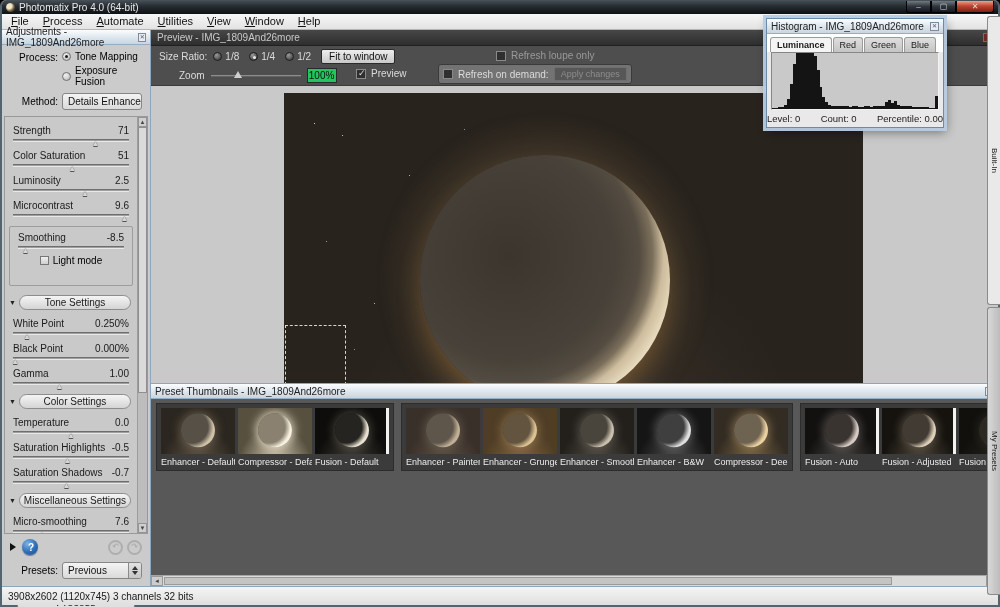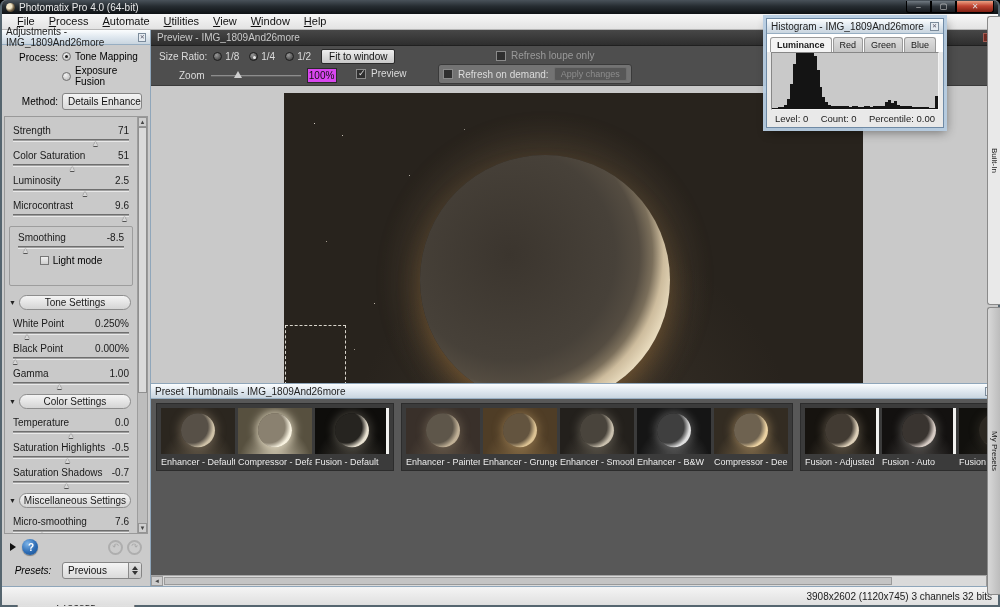--- a/index.html
+++ b/index.html
@@ -7,21 +7,21 @@
   *{box-sizing:border-box;}
   .window{width:1000px;height:607px;display:flex;flex-direction:column;border-left:2px solid #55656f;border-right:2px solid #55656f;border-bottom:2px solid #55656f;background:#cbcbcb;border-radius:6px 6px 0 0;}
   
   .titlebar{height:14px;flex:none;display:flex;align-items:center;padding-left:4px;color:#e9e9e9;font-size:10px;background:linear-gradient(180deg,#49525a 0%,#262c31 45%,#0e1114 100%);border-radius:5px 5px 0 0;}
   .app-icon{width:9px;height:9px;border-radius:50%;margin-right:4px;background:radial-gradient(circle at 35% 35%,#f3e7c9 0 30%,#6b5a3e 60%,#201a12 100%);}
   .wc{margin-left:auto;display:flex;margin-right:4px;}
   .wcb{width:25px;height:12px;display:flex;align-items:center;justify-content:center;font-size:8px;line-height:1;color:#ddd;border:1px solid #000;border-top:none;background:linear-gradient(#717a82,#2e343a 50%,#171b1f);}
   .wcb.first{border-radius:0 0 0 3px;}
   .wcb.close{width:38px;background:linear-gradient(#eda284,#c14432 45%,#7e1f12);border-radius:0 0 3px 0;}
   
-  .menubar{height:16px;flex:none;display:flex;align-items:center;background:linear-gradient(#f7f7f7,#e3e3e3);border-bottom:1px solid #b5b5b5;font-size:11px;color:#111;padding-left:8px;}
+  .menubar{height:16px;flex:none;display:flex;align-items:center;background:linear-gradient(#f7f7f7,#e3e3e3);border-bottom:1px solid #b5b5b5;font-size:11px;color:#111;padding-left:2px;}
   .menu-item{padding:0 7px;line-height:15px;cursor:default;}
   
   .main{flex:1;display:flex;min-height:0;}
   .pane-header{height:15px;flex:none;display:flex;align-items:center;padding:0 4px;font-size:10px;color:#222;background:linear-gradient(#fbfdfe,#dde6ee 55%,#c9d5df);border-bottom:1px solid #97aec2;}
   .close-box{margin-left:auto;width:9px;height:9px;border:1px solid #7b8b9b;background:#e6ecf2;color:#556;font-size:6px;line-height:7px;text-align:center;}
   
   .adjust-pane{width:149px;flex:none;display:flex;flex-direction:column;background:#cbcbcb;border-right:1px solid #8fa6ba;}
   .process-row{display:flex;margin:6px 0 0 6px;font-size:10px;}
   .process-row .plbl{width:50px;text-align:right;margin-right:4px;padding-top:1px;}
   .radio-row{display:flex;align-items:center;margin-bottom:3px;}
@@ -49,38 +49,38 @@
   .cbox{width:9px;height:9px;border:1px solid #777;background:linear-gradient(#f0f0f0,#cfcfcf);margin-right:4px;flex:none;}
   .sec-head{display:flex;align-items:center;margin:9px 6px 0 4px;gap:3px;}
   .sec-tri{font-size:7px;color:#222;flex:none;}
   .sec-btn{flex:1;height:15px;font-size:10px;font-family:inherit;color:#1a1a1a;border:1px solid #8d8d8d;border-radius:8px;background:linear-gradient(#f5f5f5,#d4d4d4);padding:0;}
   .help-row{display:flex;align-items:center;margin:5px 8px 0 8px;}
   .blk-tri{width:0;height:0;border-top:4px solid transparent;border-bottom:4px solid transparent;border-left:6px solid #111;margin-right:6px;}
   .help-btn{width:16px;height:16px;border-radius:50%;border:none;color:#fff;font-size:10px;font-weight:bold;background:radial-gradient(circle at 35% 30%,#7db4e8,#2d6cb4 55%,#174e8c);box-shadow:0 1px 1px rgba(0,0,0,.4);}
   .undo-btns{margin-left:auto;display:flex;gap:4px;}
   .ur-btn{width:15px;height:15px;border-radius:50%;border:2px solid #aeaeae;background:transparent;color:#a8a8a8;font-size:8px;line-height:10px;padding:0;}
   .presets-row{display:flex;align-items:center;margin:7px 8px 0 6px;font-size:10px;}
-  .presets-row .plbl{width:50px;text-align:center;margin-right:4px;font-style:italic;}
+  .presets-row .plbl{width:50px;text-align:right;margin-right:4px;}
   .adivider{height:1px;background:#a5a5a5;margin:8px 4px 0 4px;box-shadow:0 1px 0 #e2e2e2;}
   .process-btn{display:block;margin:7px auto 0 auto;width:118px;height:21px;font-size:11px;font-family:inherit;color:#111;border:1px solid #838383;border-radius:3px;background:linear-gradient(#fafafa,#d8d8d8);box-shadow:0 1px 1px rgba(0,0,0,.25);}
   
   .right-col{flex:1;display:flex;flex-direction:column;min-width:0;}
   .preview-pane{height:353px;flex:none;display:flex;flex-direction:column;background:#c9c9c9;}
   .preview-header{height:16px;flex:none;display:flex;align-items:center;padding:0 4px 0 6px;font-size:10px;color:#c9c9c9;background:linear-gradient(#474747,#2e2e2e);border-bottom:1px solid #202020;}
   .red-close{margin-left:auto;width:11px;height:9px;border:1px solid #a05a52;background:#6e2a22;color:#e8a49a;font-size:6px;line-height:7px;text-align:center;}
   .preview-toolbar{height:40px;flex:none;background:#4e4e4e;color:#dcdcdc;font-size:10px;position:relative;border-bottom:1px solid #3a3a3a;}
   .tb-row1{position:absolute;left:8px;top:3px;display:flex;align-items:center;gap:6px;}
   .tb-row2{position:absolute;left:28px;top:22px;display:flex;align-items:center;gap:6px;}
   .dradio{width:9px;height:9px;border-radius:50%;background:radial-gradient(circle at 35% 30%,#9a9a9a,#2e2e2e);border:1px solid #1e1e1e;position:relative;flex:none;}
   .dradio.sel::after{content:'';position:absolute;left:2.5px;top:2.5px;width:3px;height:3px;border-radius:50%;background:#e8e8e8;}
   .ratio-opt{display:flex;align-items:center;gap:3px;}
   .fit-btn{height:15px;font-size:10px;font-family:inherit;color:#111;border:1px solid #2a2a2a;border-radius:2px;background:linear-gradient(#ededed,#c9c9c9);padding:0 7px;margin-left:4px;}
   .ztrack{width:90px;height:2px;background:#8d8d8d;border-bottom:1px solid #616161;position:relative;}
   .zthumb{position:absolute;top:-4px;transform:translateX(-50%);width:0;height:0;border-left:4px solid transparent;border-right:4px solid transparent;border-bottom:7px solid #cfcfcf;}
-  .zoom-val{width:30px;height:15px;background:#d946ef;color:#111;border:1px solid #2a2a2a;display:flex;align-items:center;justify-content:center;font-size:10px;}
+  .zoom-val{width:30px;height:15px;background:#22c55e;color:#111;border:1px solid #2a2a2a;display:flex;align-items:center;justify-content:center;font-size:10px;}
   .dcheck{width:10px;height:10px;border:1px solid #8a8a8a;background:#2f2f2f;position:relative;flex:none;}
   .dcheck.on::after{content:'✓';position:absolute;left:1px;top:-2px;color:#dcdcdc;font-size:9px;}
   .preview-group{position:absolute;left:287px;top:18px;display:flex;align-items:center;gap:5px;}
   .demand-group{position:absolute;left:287px;top:18px;display:flex;align-items:center;gap:5px;background:#737373;border:1px solid #3a3a3a;border-radius:3px;padding:2px 4px;}
   .loupe-group{position:absolute;left:345px;top:4px;display:flex;align-items:center;gap:5px;color:#9a9a9a;}
   .apply-btn{height:14px;font-size:9px;font-family:inherit;color:#8d8d8d;border:1px solid #6e6e6e;background:#575757;border-radius:2px;padding:0 6px;}
   .preview-canvas{flex:1;position:relative;background:#c9c9c9;overflow:hidden;}
   .photo{position:absolute;left:133px;top:7px;width:579px;height:377px;overflow:hidden;background:radial-gradient(circle 230px at 261px 187px,rgba(150,124,92,.26),rgba(0,0,0,0) 72%),radial-gradient(circle 320px at 50% 96%,rgba(120,104,82,.22),rgba(0,0,0,0) 70%),#28231d;}
   .moon{position:absolute;left:136px;top:62px;width:250px;height:250px;border-radius:50%;background:radial-gradient(circle at 36% 40%,#3b352e 0%,#474139 48%,#544c41 59%,#7b6f5b 65%,#cdbc9d 70%,#ecdfc2 77%,#f6ecd4 100%);box-shadow:0 0 38px 8px rgba(188,152,100,.17),0 16px 30px -8px rgba(206,132,48,.38);}
   .stars{position:absolute;left:30px;top:30px;width:1px;height:1px;background:#cfc9c0;box-shadow:28px 12px 0 #c6bfb4,95px 52px 0 #b2aca1,12px 118px 0 #a59b8e,60px 180px 0 #b9b1a5,150px 6px 0 #8f897f,40px 226px 0 #9a9186;}
@@ -96,29 +96,29 @@
   .thumb-img.edge::after{content:'';position:absolute;right:0;top:0;bottom:0;width:3px;background:#f2f2f0;}
   .thumb-moon{position:absolute;left:50%;top:50%;transform:translate(-50%,-52%);width:34px;height:34px;border-radius:50%;}
   .thumb-label{margin-top:3px;font-size:9px;color:#ececec;white-space:nowrap;overflow:hidden;}
   .side-tabs{position:absolute;right:0;top:16px;bottom:12px;width:13px;display:flex;flex-direction:column;gap:2px;}
   .side-tab{flex:1;writing-mode:vertical-rl;font-size:8px;color:#222;background:linear-gradient(90deg,#d8d8d8,#bcbcbc);border:1px solid #8a8a8a;border-right:none;border-radius:3px 0 0 3px;display:flex;align-items:center;justify-content:center;}
   .side-tab.active{background:#e9e9e9;}
   .hscroll{height:11px;flex:none;background:#dadada;border-top:1px solid #a5a5a5;display:flex;align-items:stretch;}
   .hs-arrow{width:12px;background:#cdcdcd;border:1px solid #9a9a9a;color:#444;font-size:6px;line-height:9px;text-align:center;flex:none;}
   .hs-thumb{margin:1px;width:86%;background:#c4c4c4;border:1px solid #9a9a9a;}
   
-  .statusbar{height:19px;flex:none;display:flex;align-items:center;padding:0 6px;font-size:10px;color:#1a1a1a;background:linear-gradient(#f5f5f5,#dfdfdf);border-top:1px solid #8fa6ba;justify-content:flex-end;}
+  .statusbar{height:19px;flex:none;display:flex;align-items:center;padding:0 6px;font-size:10px;color:#1a1a1a;background:linear-gradient(#f5f5f5,#dfdfdf);border-top:1px solid #8fa6ba;}
   
   .histogram-window{position:absolute;left:766px;top:18px;width:178px;background:#e9e9e9;border:1px solid #6f8aa5;box-shadow:0 0 0 3px rgba(183,206,227,.95),2px 4px 10px rgba(0,0,0,.45);z-index:50;}
   .hist-tabs{display:flex;gap:1px;padding:3px 3px 0 3px;background:#ffffff;}
   .htab{padding:2px 6px 2px 6px;font-size:9px;color:#1a1a1a;border:1px solid #9a9a9a;border-bottom:none;border-radius:3px 3px 0 0;background:linear-gradient(#dedede,#c5c5c5);}
   .htab.active{background:#f4f4f4;font-weight:bold;}
   .hist-plot{margin:0 4px;height:58px;background:#c9c9c9;border:1px solid;border-color:#878787 #f3f3f3 #f3f3f3 #878787;display:flex;align-items:flex-end;overflow:hidden;}
   .hbar{flex:1;background:#141414;}
-  .hist-stats{height:17px;display:flex;align-items:center;justify-content:space-between;padding:0 8px;font-size:9.5px;color:#1a1a1a;}
+  .hist-stats{height:17px;display:flex;align-items:center;justify-content:space-between;padding:0 0;font-size:9.5px;color:#1a1a1a;}
 </style>
 </head>
 <body>
 
 <div class="window">
 
   <div class="titlebar">
     <span class="app-icon"></span>
     <span>Photomatix Pro 4.0 (64-bit)</span>
     <span class="wc">
@@ -439,30 +439,30 @@
               </div>
               <div class="thumb">
                 <div class="thumb-img" style="background: radial-gradient(circle at 50% 120%, rgba(230, 190, 130, 0.4) 0%, rgba(0, 0, 0, 0) 55%), rgb(51, 44, 34);">
                   <div class="thumb-moon" style="background: radial-gradient(circle at 32% 40%, rgb(110, 98, 80) 0%, rgb(110, 98, 80) 52%, rgb(236, 210, 162) 70%); box-shadow: rgba(230, 190, 130, 0.4) 0px 0px 10px 2px;"></div>
                 </div>
                 <div class="thumb-label">Compressor - Deep</div>
               </div>
             </div>
             <div class="pgroup">
               <div class="thumb">
+                <div class="thumb-img edge" style="background: radial-gradient(circle at 50% 120%, rgba(200, 195, 190, 0.3) 0%, rgba(0, 0, 0, 0) 55%), rgb(19, 17, 16);">
+                  <div class="thumb-moon" style="background: radial-gradient(circle at 32% 40%, rgb(57, 52, 48) 0%, rgb(57, 52, 48) 52%, rgb(214, 203, 196) 70%); box-shadow: rgba(200, 195, 190, 0.3) 0px 0px 10px 2px;"></div>
+                </div>
+                <div class="thumb-label">Fusion - Auto</div>
+              </div>
+              <div class="thumb">
                 <div class="thumb-img edge" style="background: radial-gradient(circle at 50% 120%, rgba(210, 190, 160, 0.3) 0%, rgba(0, 0, 0, 0) 55%), rgb(22, 19, 15);">
                   <div class="thumb-moon" style="background: radial-gradient(circle at 32% 40%, rgb(66, 59, 51) 0%, rgb(66, 59, 51) 52%, rgb(221, 207, 184) 70%); box-shadow: rgba(210, 190, 160, 0.3) 0px 0px 10px 2px;"></div>
                 </div>
                 <div class="thumb-label">Fusion - Adjusted</div>
-              </div>
-              <div class="thumb">
-                <div class="thumb-img edge" style="background: radial-gradient(circle at 50% 120%, rgba(200, 195, 190, 0.3) 0%, rgba(0, 0, 0, 0) 55%), rgb(19, 17, 16);">
-                  <div class="thumb-moon" style="background: radial-gradient(circle at 32% 40%, rgb(57, 52, 48) 0%, rgb(57, 52, 48) 52%, rgb(214, 203, 196) 70%); box-shadow: rgba(200, 195, 190, 0.3) 0px 0px 10px 2px;"></div>
-                </div>
-                <div class="thumb-label">Fusion - Auto</div>
               </div>
               <div class="thumb">
                 <div class="thumb-img edge" style="background: radial-gradient(circle at 50% 120%, rgba(120, 110, 95, 0.2) 0%, rgba(0, 0, 0, 0) 55%), rgb(17, 16, 13);">
                   <div class="thumb-moon" style="background: radial-gradient(circle at 32% 40%, rgb(44, 40, 34) 0%, rgb(44, 40, 34) 52%, rgb(122, 113, 99) 70%); box-shadow: rgba(120, 110, 95, 0.2) 0px 0px 10px 2px;"></div>
                 </div>
                 <div class="thumb-label">Fusion - 2 images</div>
               </div>
             </div>
           </div>
         <div class="side-tabs" id="side-tabs">

